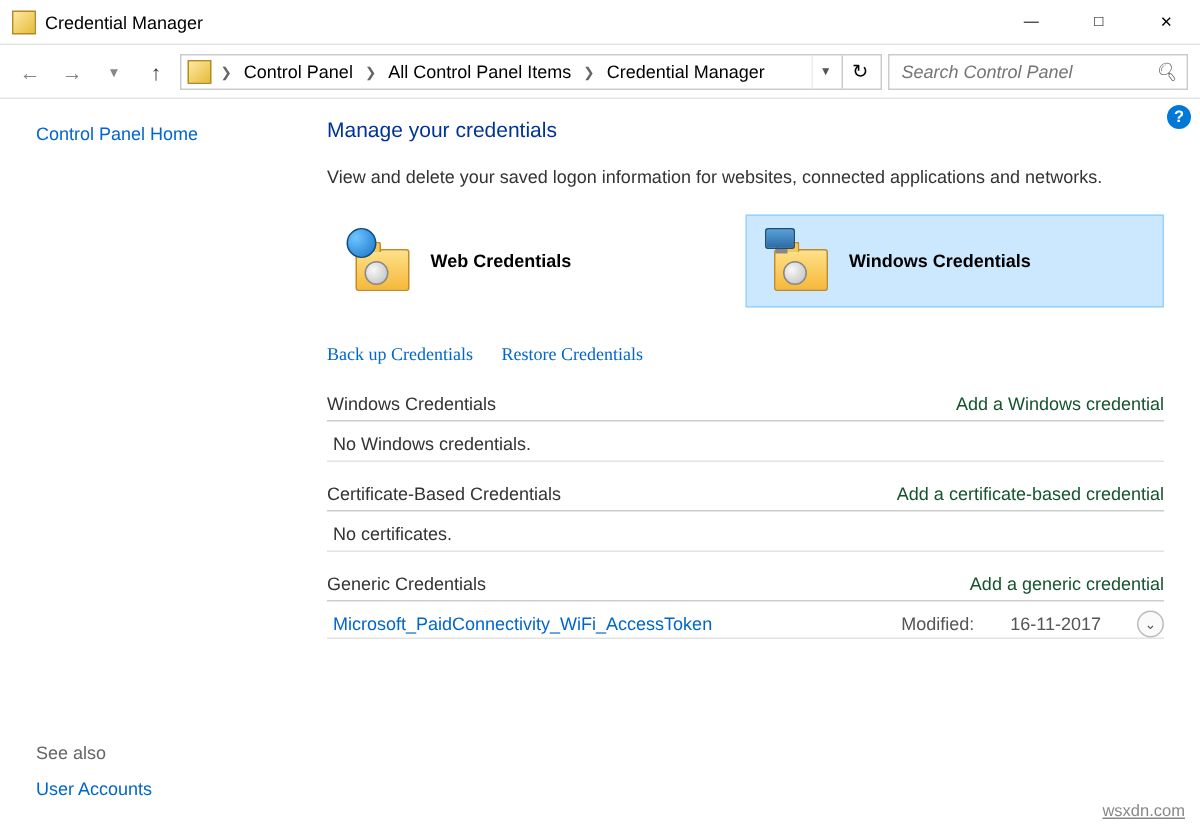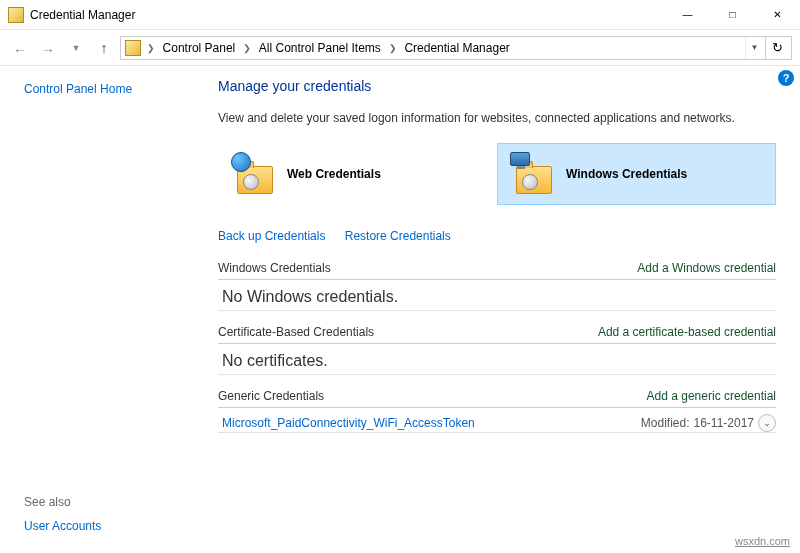--- a/index.html
+++ b/index.html
@@ -215,52 +215,53 @@
   .icon-stack .monitor::after {
     content: "";
     position: absolute;
     bottom: -4px; left: 6px;
     width: 8px; height: 3px;
     background: #888;
   }
   
   .action-links {
     margin-bottom: 18px;
+    font-family: Liberation Serif, serif;
   }
   .action-links a {
     color: #0066cc;
     text-decoration: none;
     margin-right: 16px;
   }
   
   .section-hdr {
     display: flex;
     justify-content: space-between;
     align-items: flex-end;
     border-bottom: 1px solid #ccc;
     padding-bottom: 4px;
     margin-top: 14px;
   }
   .section-hdr .sh-title { font-size: 12px; color: #333; }
   .section-hdr a { color: #14532d; text-decoration: none; font-size: 12px; }
   .section-body {
     padding: 8px 0 4px 4px;
-    font-size: 16px;
+    font-size: 12px;
     color: #333;
     border-bottom: 1px solid #e3e3e3;
   }
   .cred-item {
     display: flex;
     justify-content: space-between;
     align-items: center;
     padding: 6px 0 0 4px;
     border-bottom: 1px solid #e3e3e3;
   }
   .cred-item .cname { color: #0066cc; }
-  .cred-item .cmeta { color: #555; display: flex; align-items: center; gap: 4px; }
+  .cred-item .cmeta { color: #555; display: flex; align-items: center; gap: 24px; }
   .expand-btn {
     width: 18px; height: 18px;
     border: 1px solid #bbb;
     border-radius: 50%;
     display: flex; align-items: center; justify-content: center;
     font-size: 9px; color: #555;
     background: #fafafa;
   }
   .watermark {
     position: absolute;
@@ -294,20 +295,24 @@
     <span class="crumb">Control Panel</span>
     <span class="chev">❯</span>
     <span class="crumb">All Control Panel Items</span>
     <span class="chev">❯</span>
     <span class="crumb">Credential Manager</span>
     <div class="addr-tail"></div>
     <div class="addr-dd">▼</div>
     <div class="refresh">↻</div>
   </div>
 
+  <div class="searchbox">
+    <input type="text" placeholder="Search Control Panel" style="">
+    <span class="mag">🔍︎</span>
+  </div>
 </div>
 
 <div class="body">
 
   <div class="sidebar">
     <a href="#">Control Panel Home</a>
     <div class="see-also-block">
       <div class="hdr">See also</div>
       <a href="#">User Accounts</a>
     </div>

